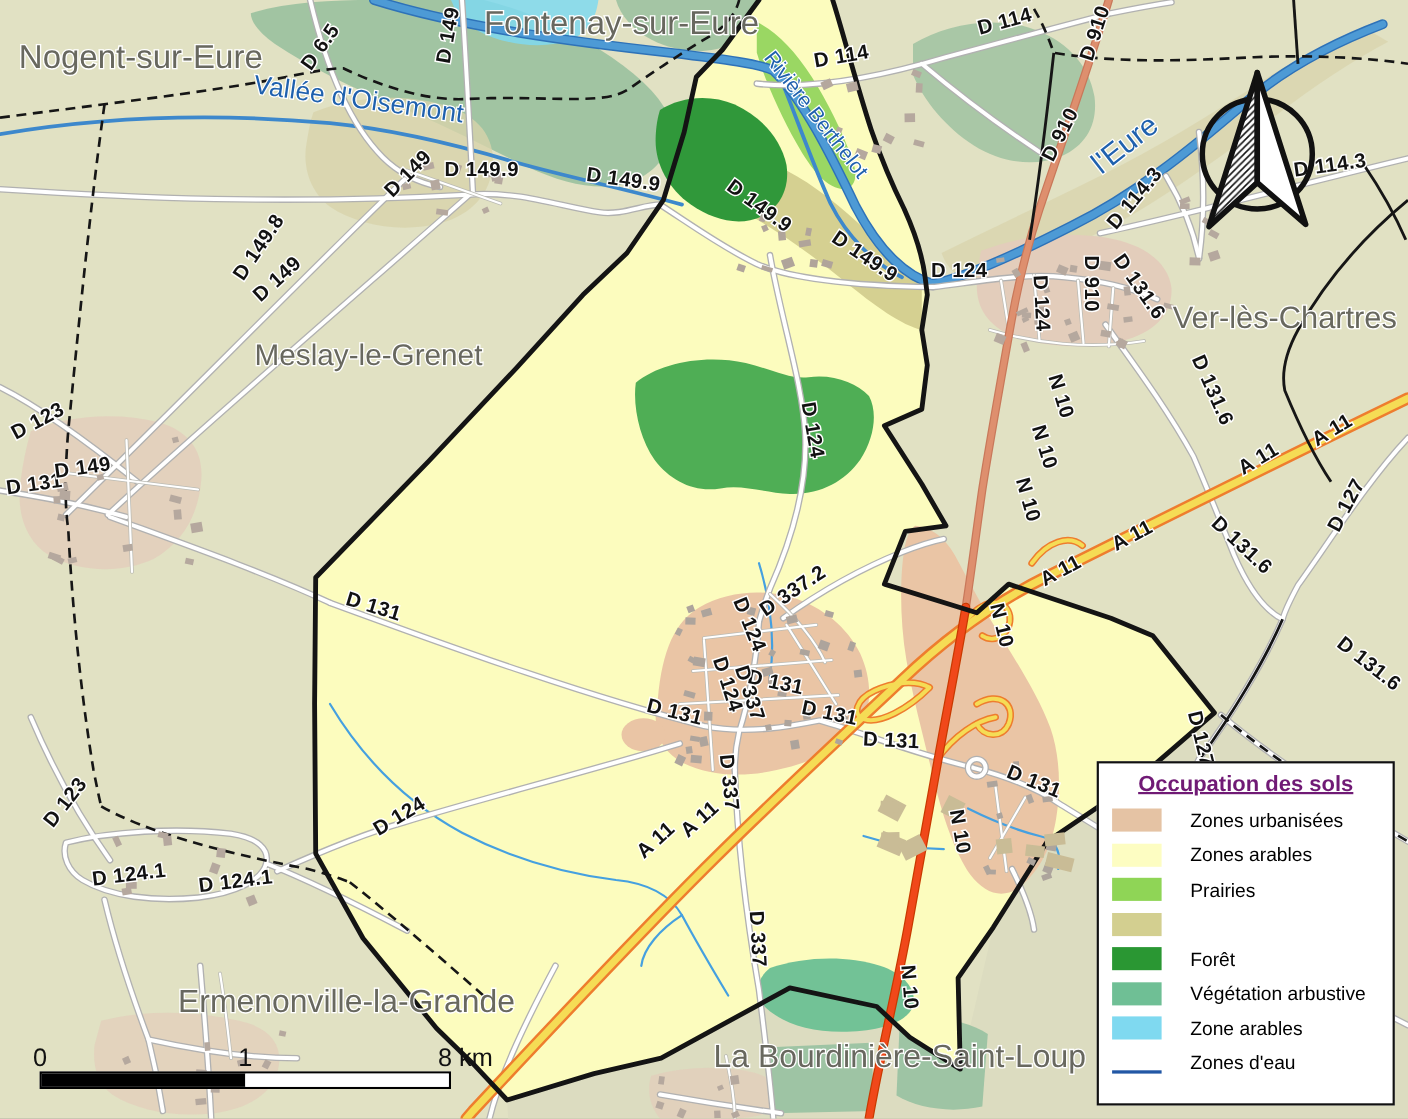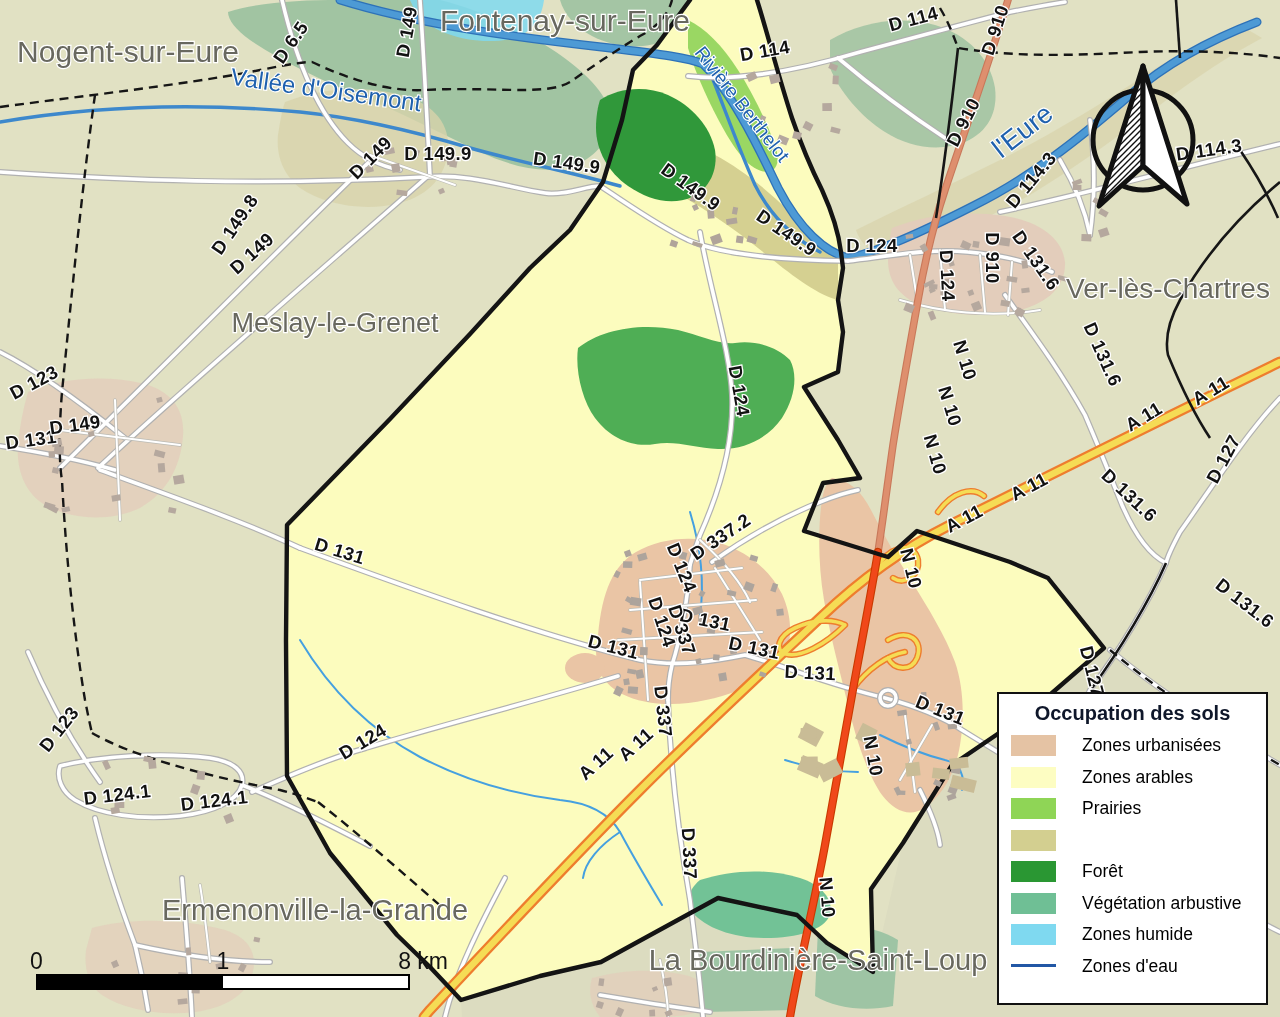--- a/index.html
+++ b/index.html
@@ -35,22 +35,22 @@
             stroke:#FFFFFF;stroke-width:2.6px;paint-order:stroke;letter-spacing:.4px;}
   .lbl-place{font:400 29px "Liberation Sans",sans-serif;fill:#68685F;
              stroke:#FFFFFF;stroke-width:2.4px;paint-order:stroke;}
   .lbl-water{font:400 24px "Liberation Sans",sans-serif;fill:#1F61AE;
              stroke:#FFFFFF;stroke-width:2.2px;paint-order:stroke;}
 
   
   .legend{position:absolute;left:997px;top:692px;width:271px;height:313px;
           background:#FFFFFF;border:2.5px solid #111;box-sizing:border-box;
           padding:8px 12px 6px 12px;}
-  .legend-title{font-weight:bold;font-size:20px;text-align:center;color:#0f172a;margin-bottom:10px;}
-  .legend-row{display:flex;align-items:center;margin-bottom:10.5px;}
+  .legend-title{font-weight:bold;font-size:20px;text-align:center;color:#701a75;margin-bottom:10px;text-decoration:underline;}
+  .legend-row{display:flex;align-items:flex-end;margin-bottom:10.5px;}
   .legend-swatch{width:45px;height:21px;flex:0 0 45px;margin-right:26px;}
   .legend-swatch.line{height:0;border-top:3.5px solid #2257A5;}
   .legend-label{font-size:17.5px;color:#000;line-height:1.15;}
 
   
   .scalebar{position:absolute;left:36px;top:948px;width:374px;}
   .scalebar-labels{position:relative;height:26px;font-size:23px;color:#111;}
   .sb0{position:absolute;left:-6px;top:0;}
   .sb1{position:absolute;left:50%;transform:translateX(-50%);top:0;}
   .sb2{position:absolute;right:-38px;top:0;}
@@ -589,21 +589,21 @@
         <div class="legend-row">
           <div class="legend-swatch" style="background: rgb(42, 151, 51);"></div>
           <span class="legend-label">Forêt</span>
         </div>
         <div class="legend-row">
           <div class="legend-swatch" style="background: rgb(111, 191, 149);"></div>
           <span class="legend-label">Végétation arbustive</span>
         </div>
         <div class="legend-row">
           <div class="legend-swatch" style="background: rgb(127, 217, 240);"></div>
-          <span class="legend-label">Zones humide</span>
+          <span class="legend-label">Zone arables</span>
         </div>
         <div class="legend-row">
           <div class="legend-swatch line" style="border-top-color: rgb(34, 87, 165);"></div>
           <span class="legend-label">Zones d'eau</span>
         </div>
       </div>
   </div>
 
   <div class="scalebar">
     <div class="scalebar-labels">

